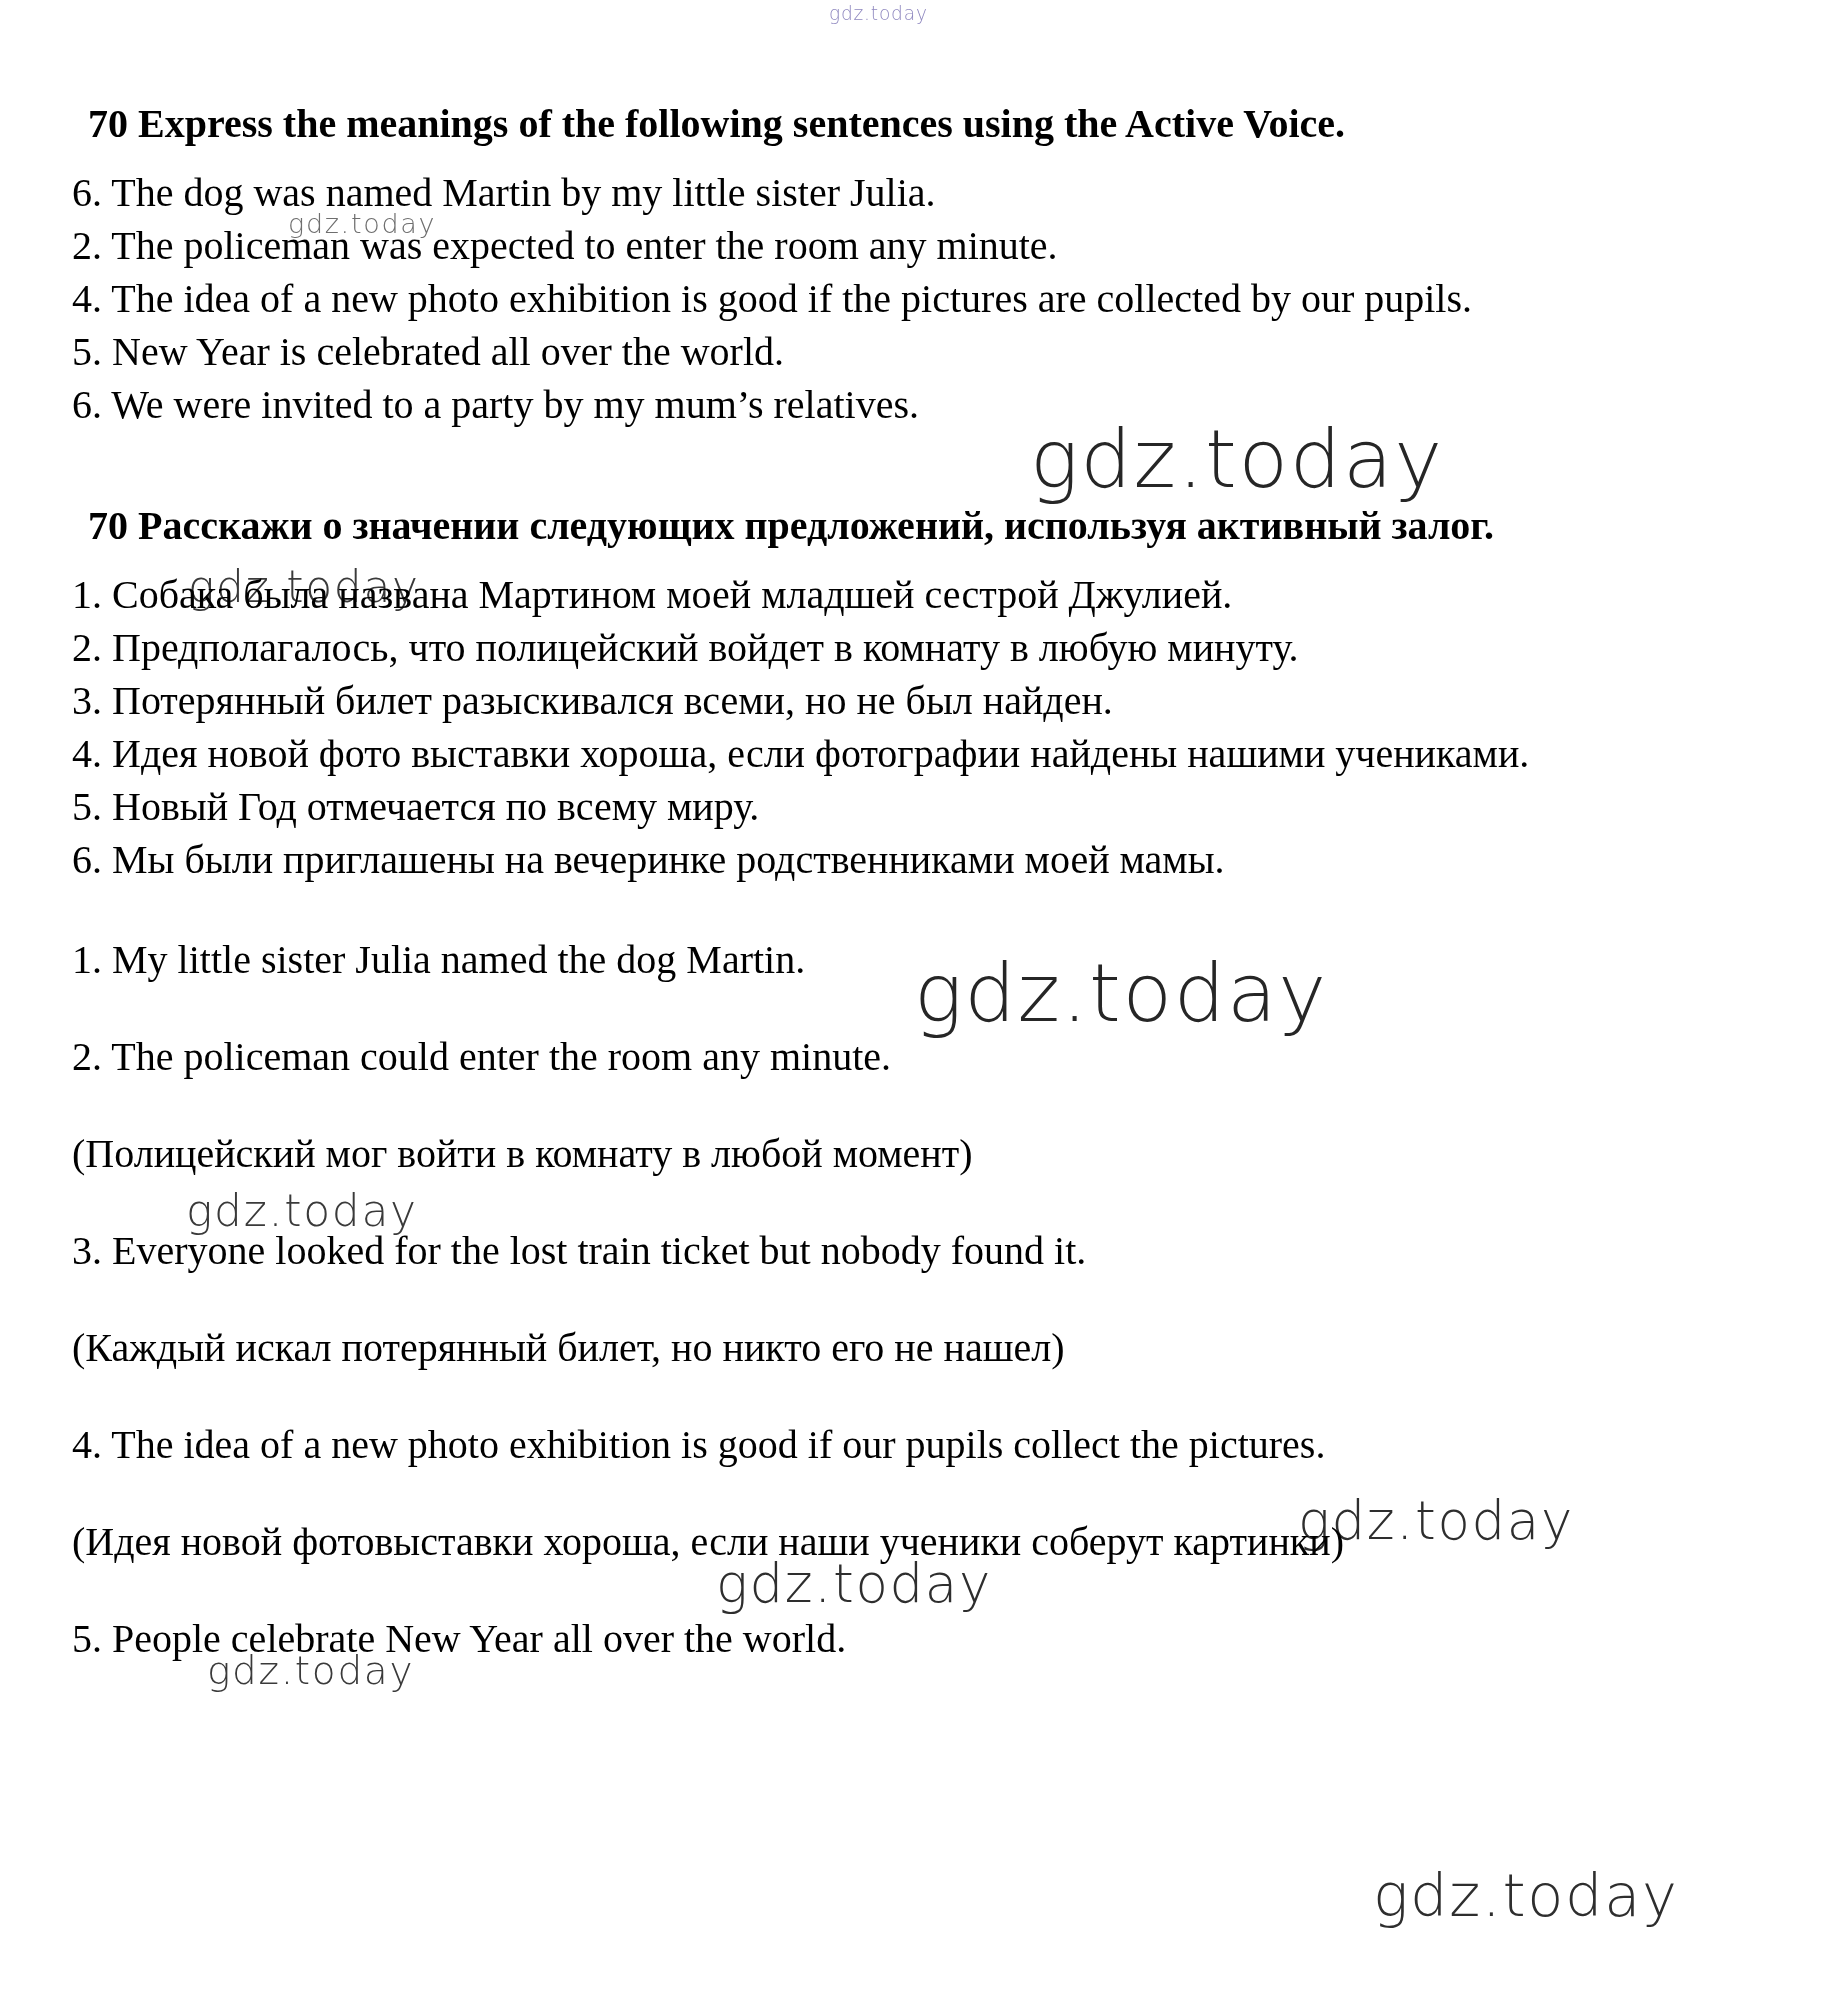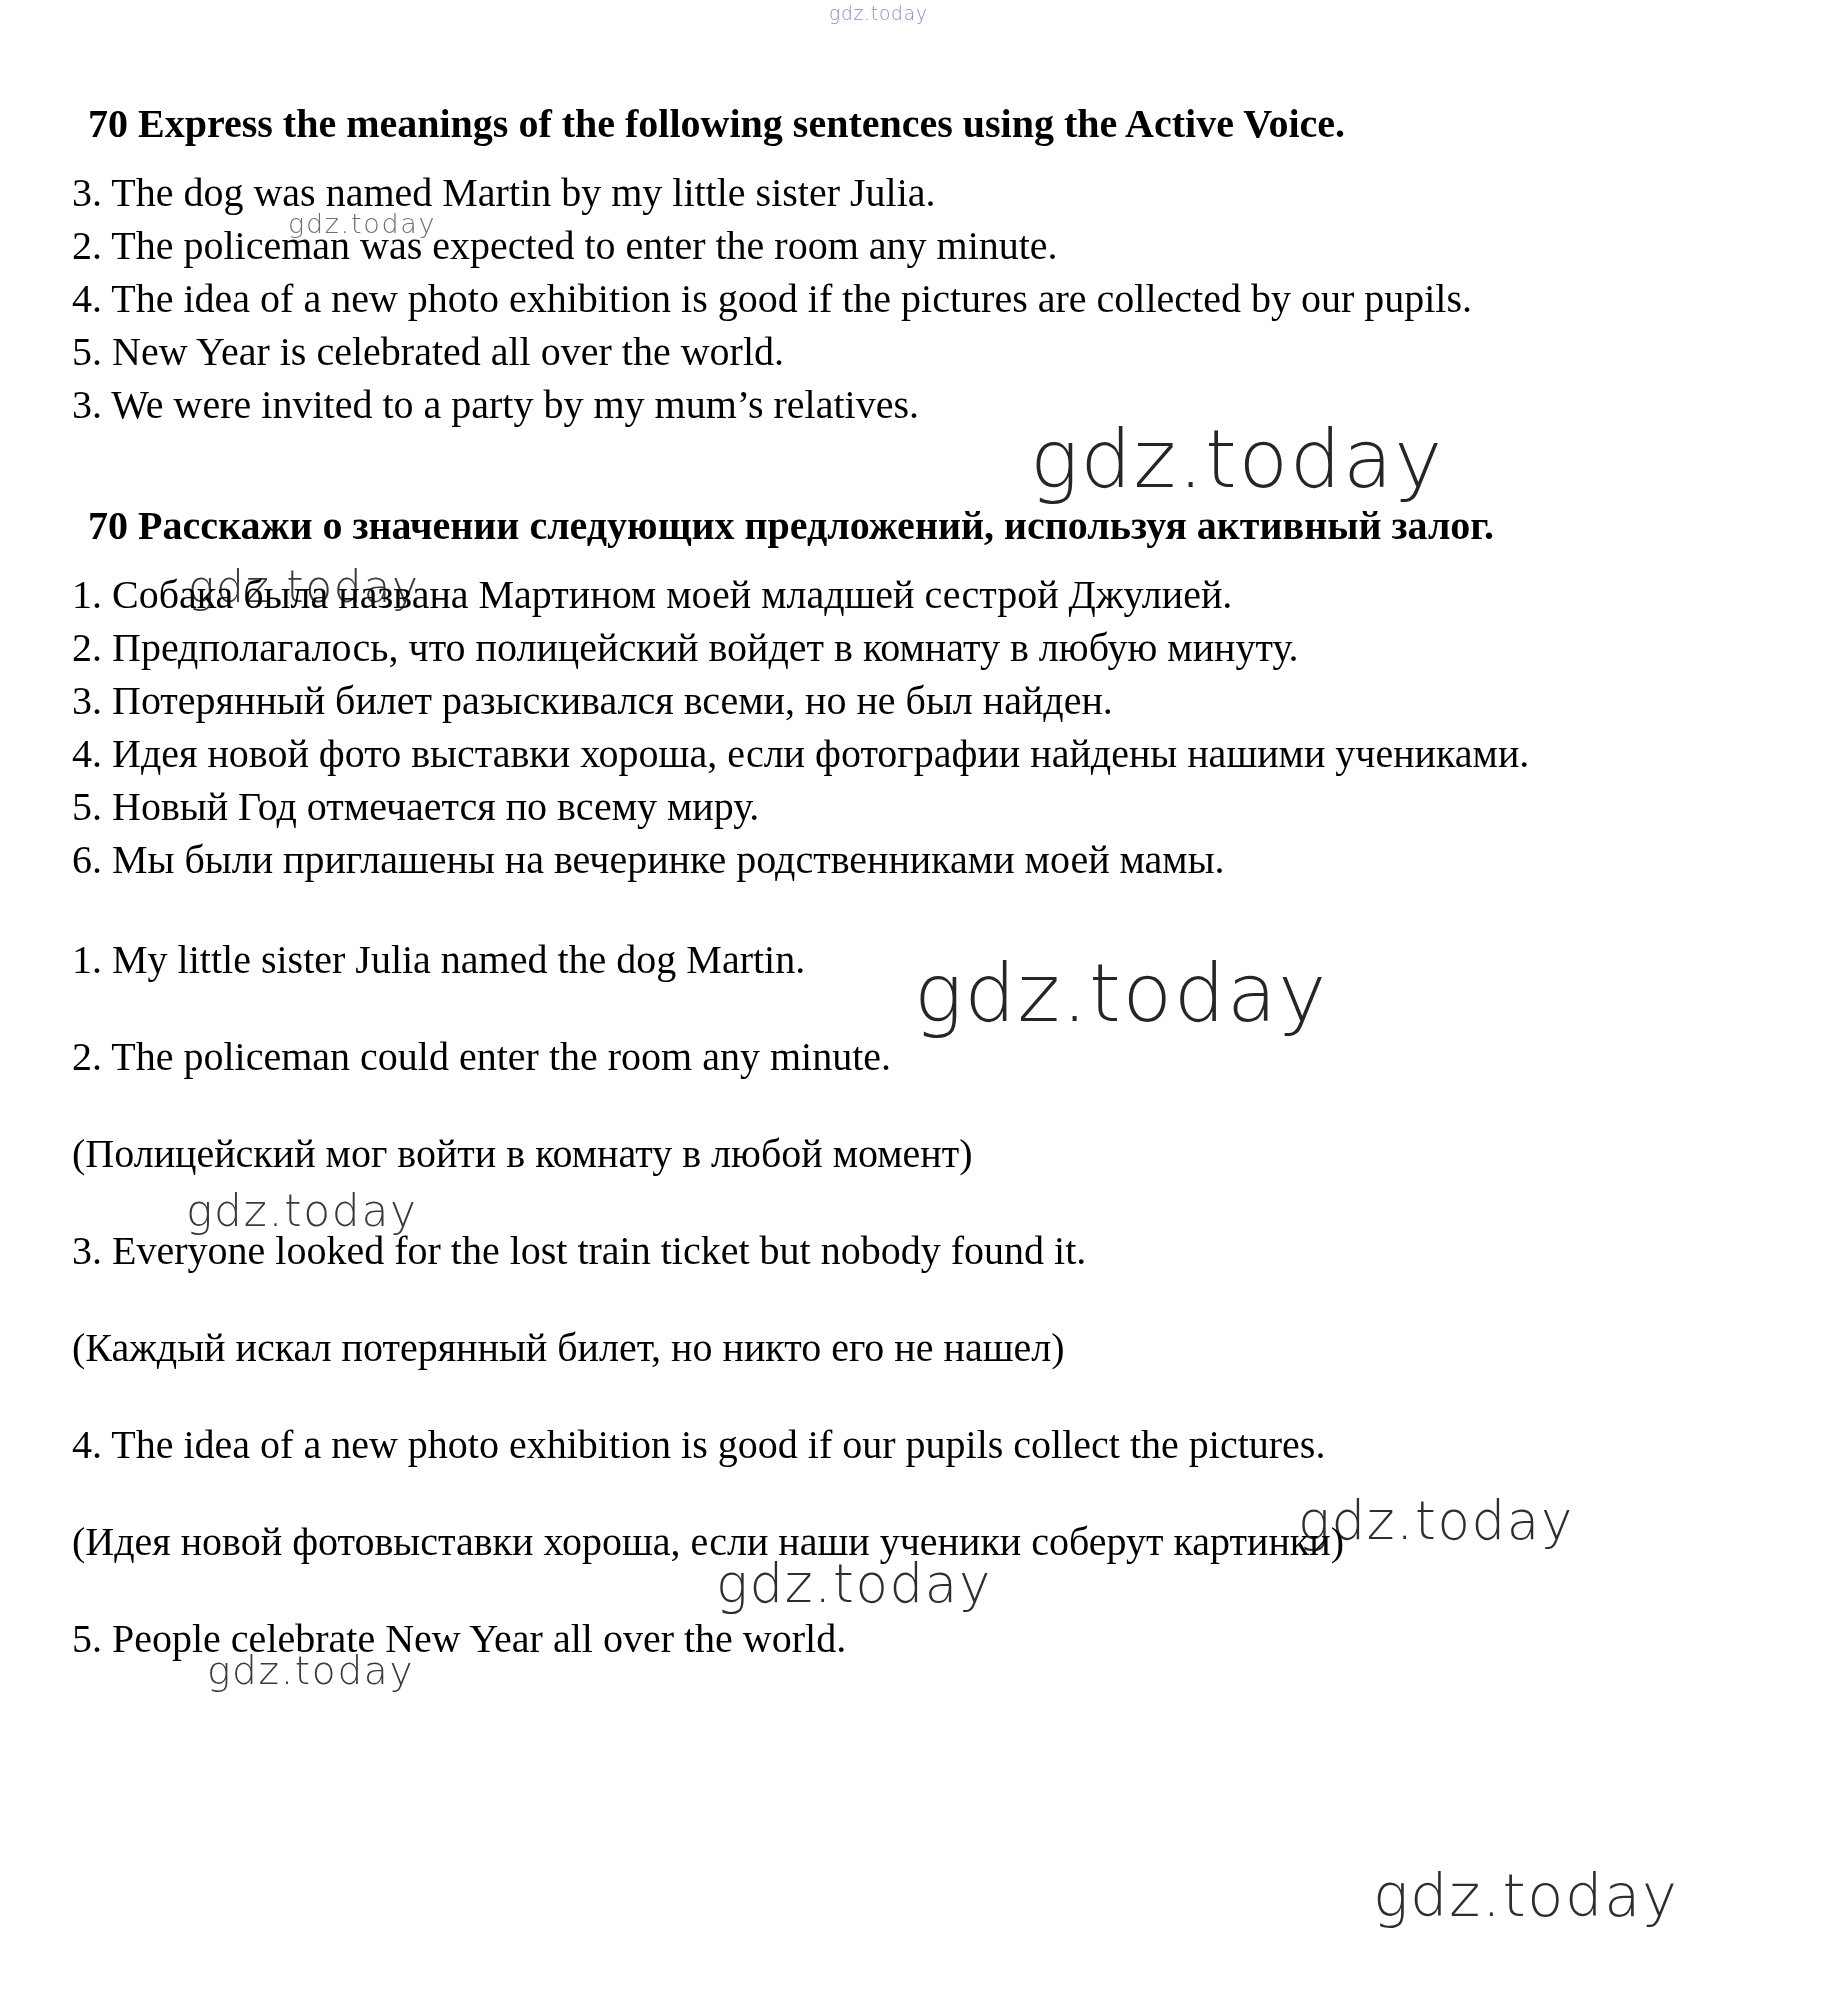--- a/index.html
+++ b/index.html
@@ -68,25 +68,25 @@
   <span class="wm wm-e">gdz.today</span>
   <span class="wm wm-f">gdz.today</span>
   <span class="wm wm-g">gdz.today</span>
   <span class="wm wm-h">gdz.today</span>
   <span class="wm wm-i">gdz.today</span>
   <span class="wm wm-j">gdz.today</span>
 
   <div class="content">
 
     <p class="heading">70 Express the meanings of the following sentences using the Active Voice.</p>
-    <p class="ln">3. The dog was named Martin by my little sister Julia.</p>
+    <p class="ln">6. The dog was named Martin by my little sister Julia.</p>
     <p class="ln">2. The policeman was expected to enter the room any minute.</p>
     <p class="ln">4. The idea of a new photo exhibition is good if the pictures are collected by our pupils.</p>
     <p class="ln">5. New Year is celebrated all over the world.</p>
-    <p class="ln">3. We were invited to a party by my mum’s relatives.</p>
+    <p class="ln">6. We were invited to a party by my mum’s relatives.</p>
 
     <p class="heading heading-ru">70 Расскажи о значении следующих предложений, используя активный залог.</p>
     <p class="ln">1. Собака была названа Мартином моей младшей сестрой Джулией.</p>
     <p class="ln">2. Предполагалось, что полицейский войдет в комнату в любую минуту.</p>
     <p class="ln">3. Потерянный билет разыскивался всеми, но не был найден.</p>
     <p class="ln narrow">4. Идея новой фото выставки хороша, если фотографии найдены нашими учениками.</p>
     <p class="ln">5. Новый Год отмечается по всему миру.</p>
     <p class="ln">6. Мы были приглашены на вечеринке родственниками моей мамы.</p>
 
     <div class="answers">

